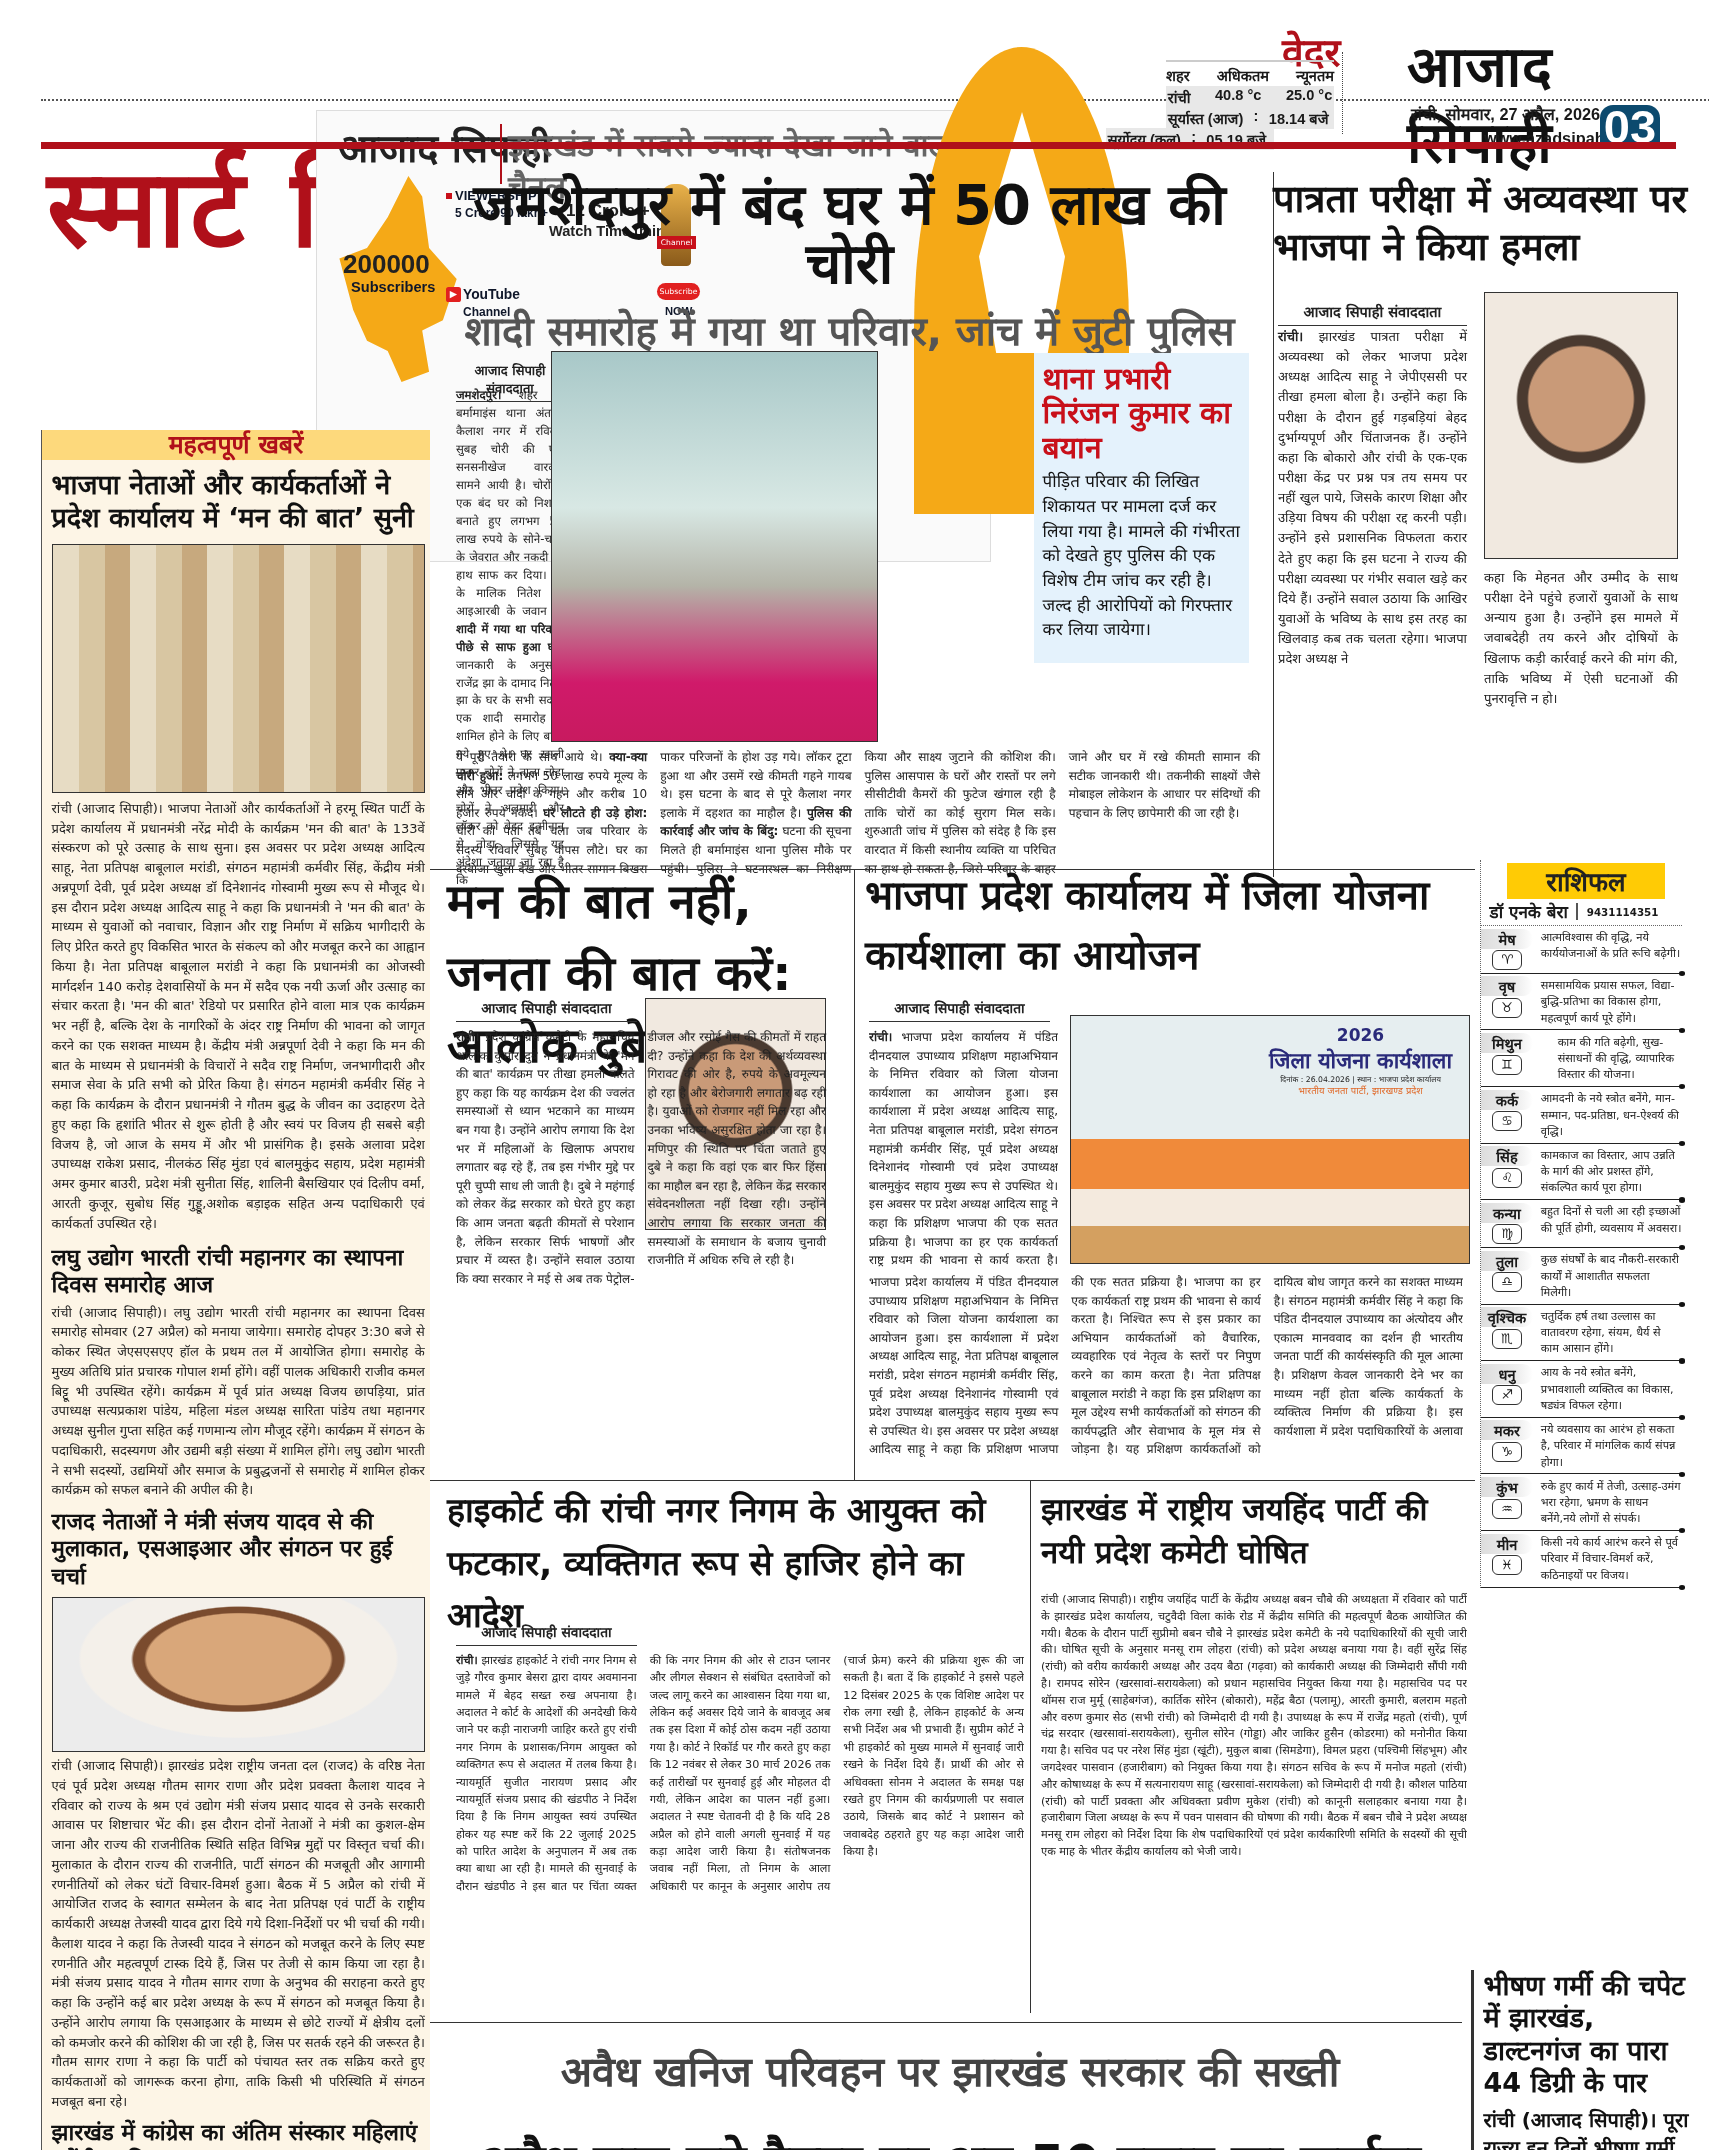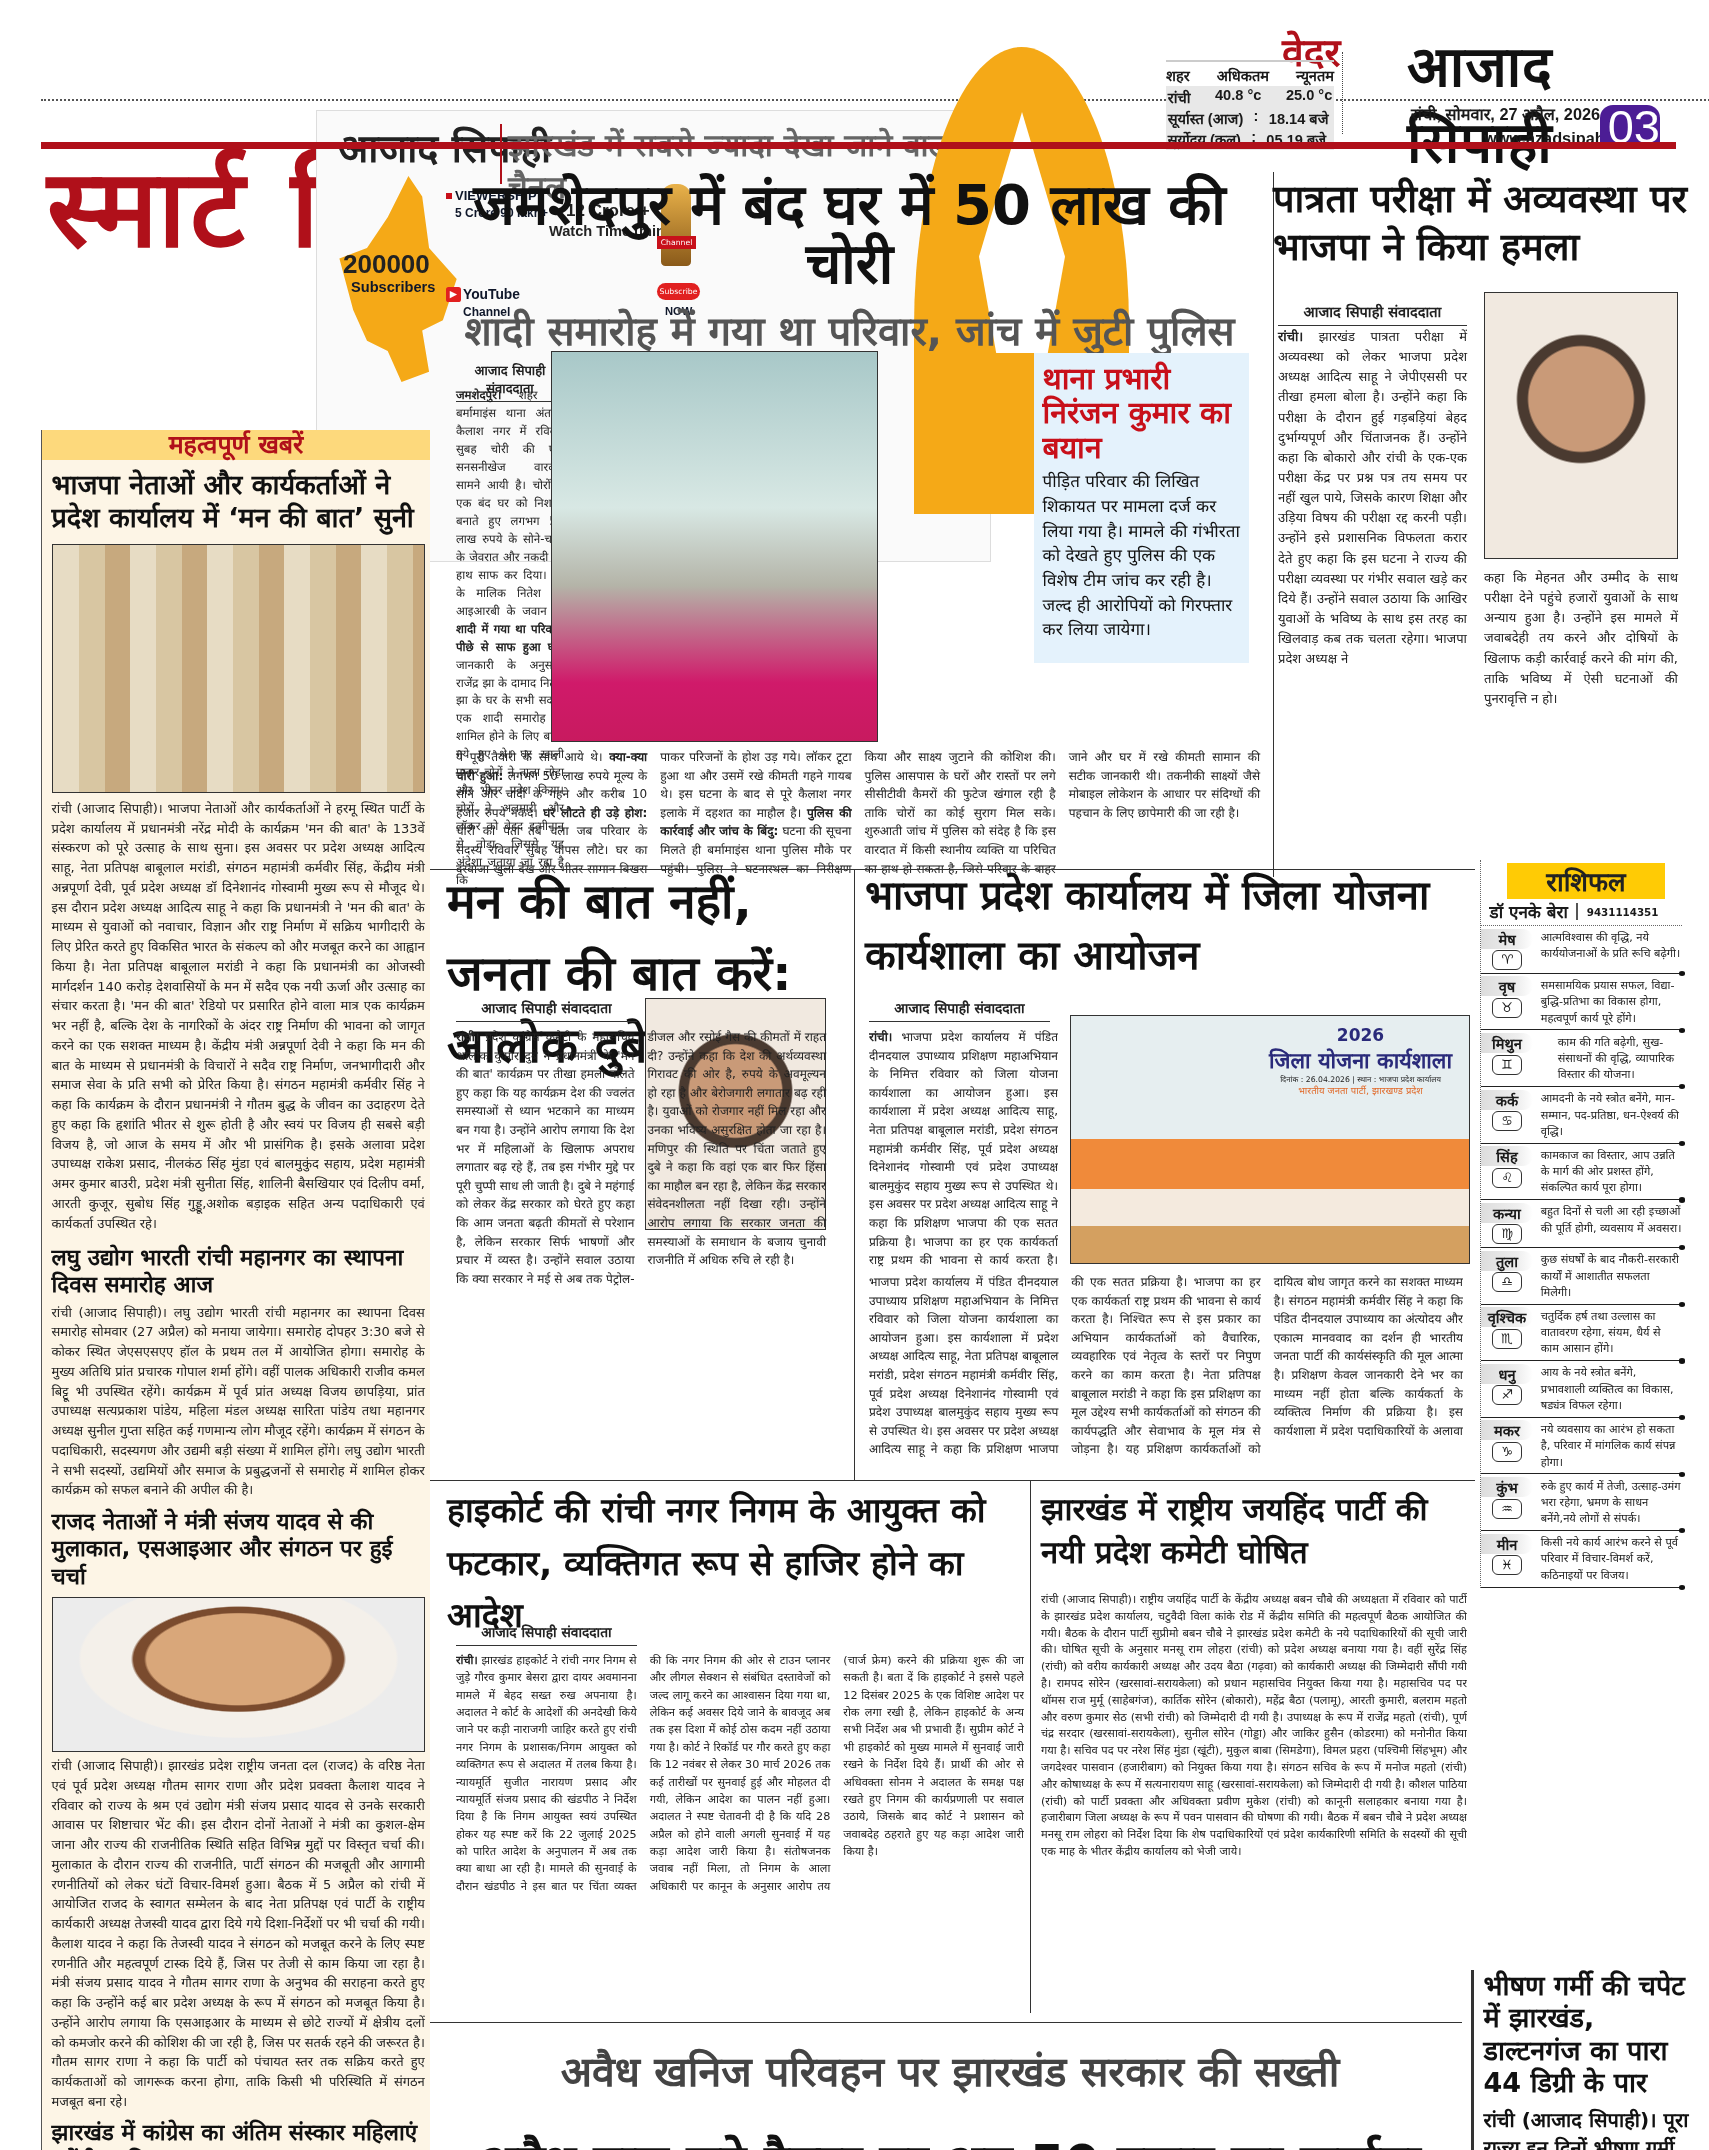--- a/index.html
+++ b/index.html
@@ -12,21 +12,21 @@
   .promo-title { font-size: 39px; font-weight: bold; color:#222; }
   .promo-sub { font-size: 34px; color:#666; font-weight:bold; }
   .jh-map { background:#f5a917; clip-path: polygon(10% 40%, 30% 35%, 45% 20%, 60% 0%, 70% 10%, 75% 35%, 95% 50%, 85% 70%, 70% 75%, 75% 95%, 55% 100%, 45% 85%, 30% 80%, 20% 65%); }
   .small-txt { font-size: 11.2px; font-weight: bold; color:#0f172a; font-family: Liberation Sans, sans-serif; }
   .mid-txt { font-size: 17px; font-weight: bold; color:#222; font-family: "Liberation Sans", sans-serif; }
   .pen-badge { background:#f5a917; border-radius: 50% 50% 0 0 / 60% 60% 0 0; }
   .weather-title { font-size: 39px; font-weight: bold; color:#b0101a; }
   .wrow { font-size: 14.6px; font-weight:bold; font-family: "Liberation Sans", sans-serif; }
   .wrow.shaded { background: #e8e8e8; }
   .logo-main { font-size: 56px; font-weight: bold; color: #111; letter-spacing: 0.9px; }
-  .page-no { background: #4c1d95; color: #fff; font-size: 47px; font-weight: normal; border-radius: 13px 13px 0 0; text-align:right; font-family: "Liberation Sans", sans-serif; }
+  .page-no { background: #0c4a6e; color: #fff; font-size: 47px; font-weight: bold; border-radius: 13px 13px 0 0; text-align:center; font-family: "Liberation Sans", sans-serif; }
   .left-col { left: 41px; top: 430px; width: 389px; height: 2090px; background: #fdf5e6; border-left: 1.3px solid #555; border-bottom: 1.3px solid #555; }
   .yellow-head { background: #fdd97c; color: #b0101a; font-weight: bold; text-align:center; }
   .hed { font-weight: bold; color: #111; line-height: 1.22; }
   .body-txt { font-size: 14.6px; line-height: 1.55; color:#222; text-align: justify; font-family: "DejaVu Sans", sans-serif; }
   .body-txt b { font-weight: bold; }
   .photo { background: linear-gradient(135deg, #c9b28a, #8a7a60 40%, #e8dcc2 70%, #bfae90); border: 1.3px solid #333; }
   .photo.crowd { background: repeating-linear-gradient(90deg, #e7dcc4 0 26px, #d8c6a2 26px 52px, #c7a97e 52px 77px), #ddd; }
   .photo.safe { background: linear-gradient(180deg, #a8c8c8 0%, #d8e8e4 40%, #b4b4a8 60%, #d01a6a 85%, #c81a5f 100%); }
   .photo.person { background: radial-gradient(ellipse at 50% 40%, #d9a77a 0 35%, #7a4b2e 36% 40%, #f4f0ea 41% 60%, #ececec 61%); }
   .photo.meeting { background: linear-gradient(180deg, #e6eef0 0 50%, #f08a3a 50% 70%, #f4eade 70% 85%, #d4a060 85%); }
@@ -89,21 +89,21 @@
 <div class="abs wrow shaded" style="left:1166px; top:86px; width:168px; display:flex; justify-content:space-between; padding:0.9px 1.7px;">
   <span>रांची</span>
   <span>40.8 °c</span>
   <span>25.0 °c</span>
 </div>
 <div class="abs wrow shaded" style="left:1166px; top:107px; width:168px; display:flex; gap:10.3px; padding:0.9px 1.7px;">
   <span>सूर्यास्त (आज)</span>
   <span>:</span>
   <span>18.14 बजे</span>
 </div>
-<div class="abs wrow shaded" style="left:1166px; top:128px; width:168px; display:flex; gap:10.3px; padding:0.9px 1.7px;">
+<div class="abs wrow shaded" style="left:1106px; top:128px; width:168px; display:flex; gap:10.3px; padding:0.9px 1.7px;">
   <span>सूर्योदय (कल)</span>
   <span>:</span>
   <span>05.19 बजे</span>
 </div>
 <div class="abs" style="left:1342px; top:52px; height:82px; border-left:1.7px dotted #444;"></div>
 
 <div class="abs logo-main" style="left:1407px; top:26px;">आजाद सिपाही</div>
 <div class="abs" style="left:1411px; top:103px; font-size:16.3px; font-weight:bold; font-family:'Liberation Sans',sans-serif;">रांची, सोमवार, 27 अप्रैल, 2026</div>
 <div class="abs" style="left:1484px; top:129px; font-size:16.3px; font-weight:bold; font-family:'Liberation Sans',sans-serif;">www.azadsipahi.in</div>
 <div class="abs page-no" style="left:1600px; top:105px; width:60px; height:43px; line-height:43px;">03</div>

